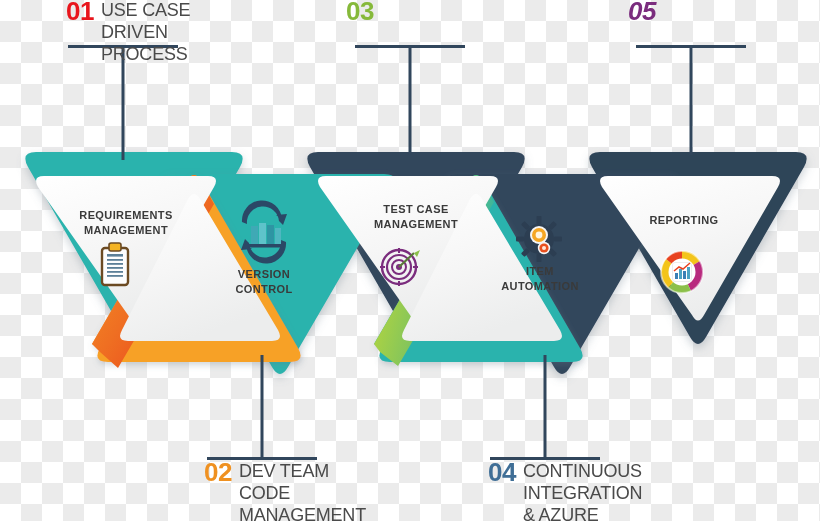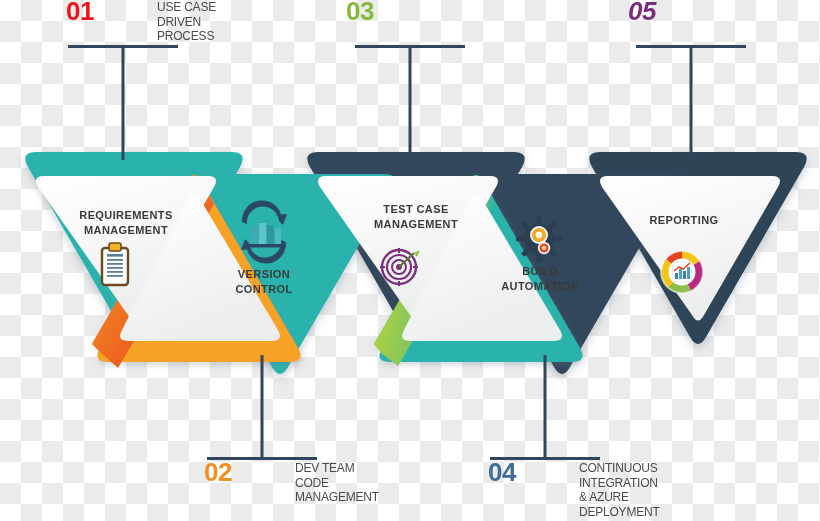--- a/index.html
+++ b/index.html
@@ -25,38 +25,37 @@
     left: 0; top: 0;
     width: 820px;
     height: 521px;
   }
 
   
   .callout {
     position: absolute;
     display: flex;
     align-items: flex-start;
-    gap: 23px;
+    gap: 7px;
     line-height: 1.22;
   }
   .callout .num {
     font-size: 26px;
     font-weight: bold;
     letter-spacing: -0.5px;
     flex: 0 0 auto;
     margin-top: -4px;
     font-family: "Liberation Sans", sans-serif;
   }
   .callout .txt {
-    font-size: 12px;
+    font-size: 18px;
     color: #4a4a4a;
     font-weight: normal;
     white-space: pre-line;
     letter-spacing: -0.2px;
-    margin-left: 40px;
   }
 
   
   .conn {
     position: absolute;
   }
   .conn .stem {
     position: absolute;
     width: 3px;
     background: #31465c;
@@ -266,21 +265,21 @@
 
   <div class="tri-label" style="left:48px; top:208px; width:156px;">REQUIREMENTS
 MANAGEMENT</div>
 
   <div class="tri-label" style="left:190px; top:267px; width:148px;">VERSION
 CONTROL</div>
 
   <div class="tri-label" style="left:338px; top:202px; width:156px;">TEST CASE
 MANAGEMENT</div>
 
-  <div class="tri-label" style="left:466px; top:264px; width:148px;">BUILD
+  <div class="tri-label" style="left:466px; top:264px; width:148px;">ITEM
 AUTOMATION</div>
 
   <div class="tri-label" style="left:606px; top:213px; width:156px;">REPORTING</div>
 
   <div class="conn" style="left:68px; top:45px; width:110px; height:115px;">
     <div class="bar" style="top:0;"></div>
     <div class="stem" style="top:0; height:115px;"></div>
   </div>
 
   <div class="conn" style="left:355px; top:45px; width:110px; height:110px;">

